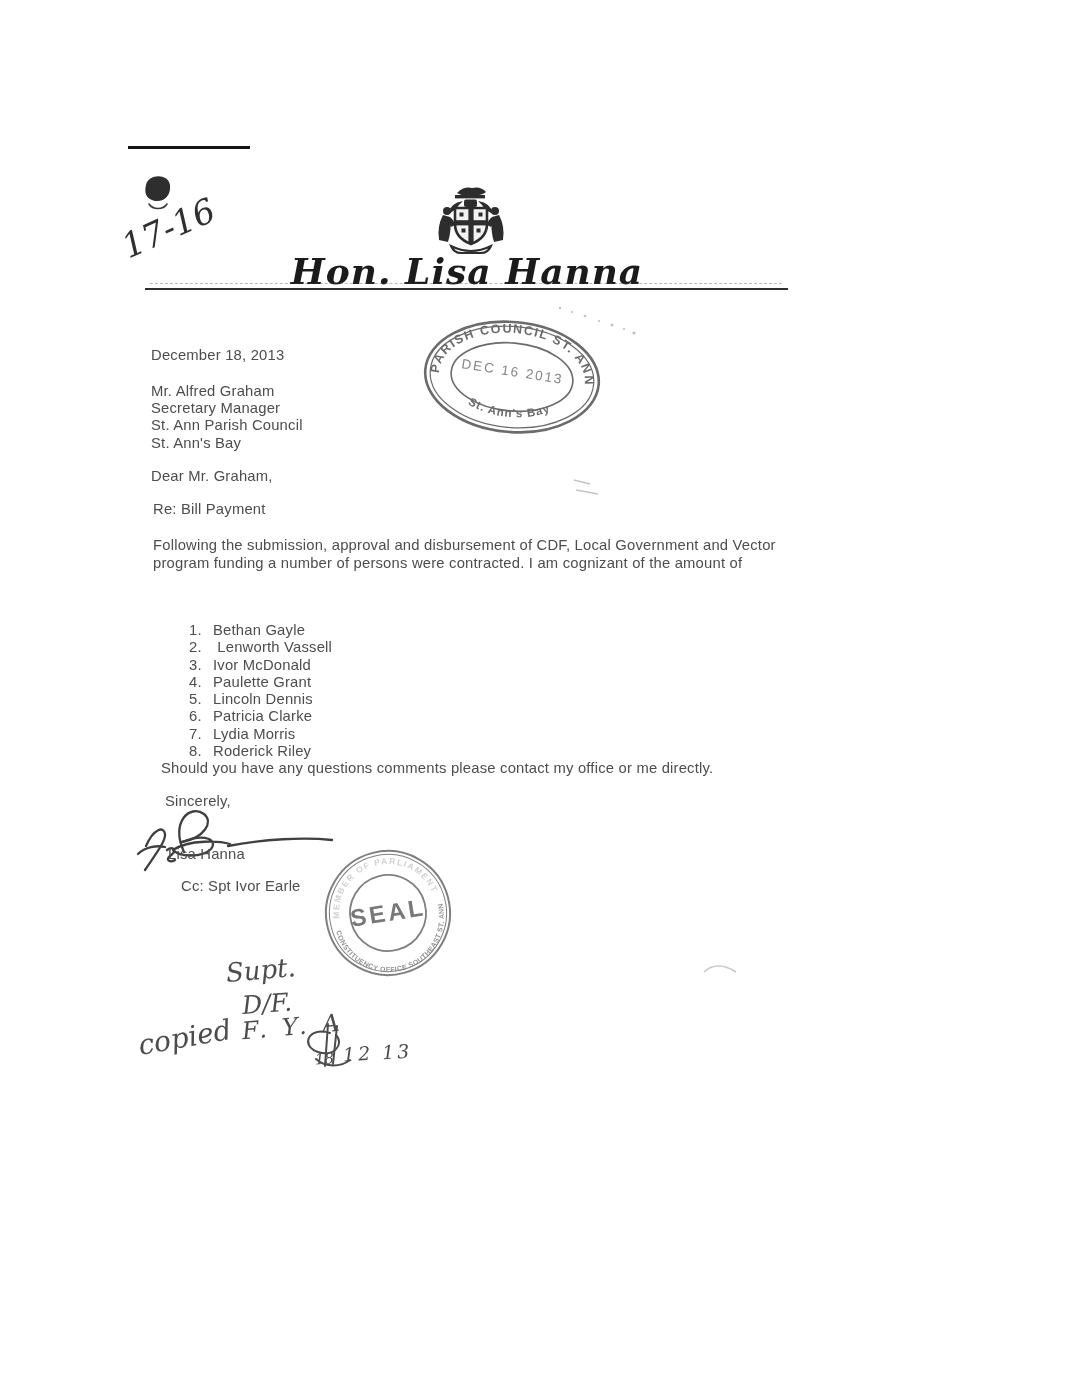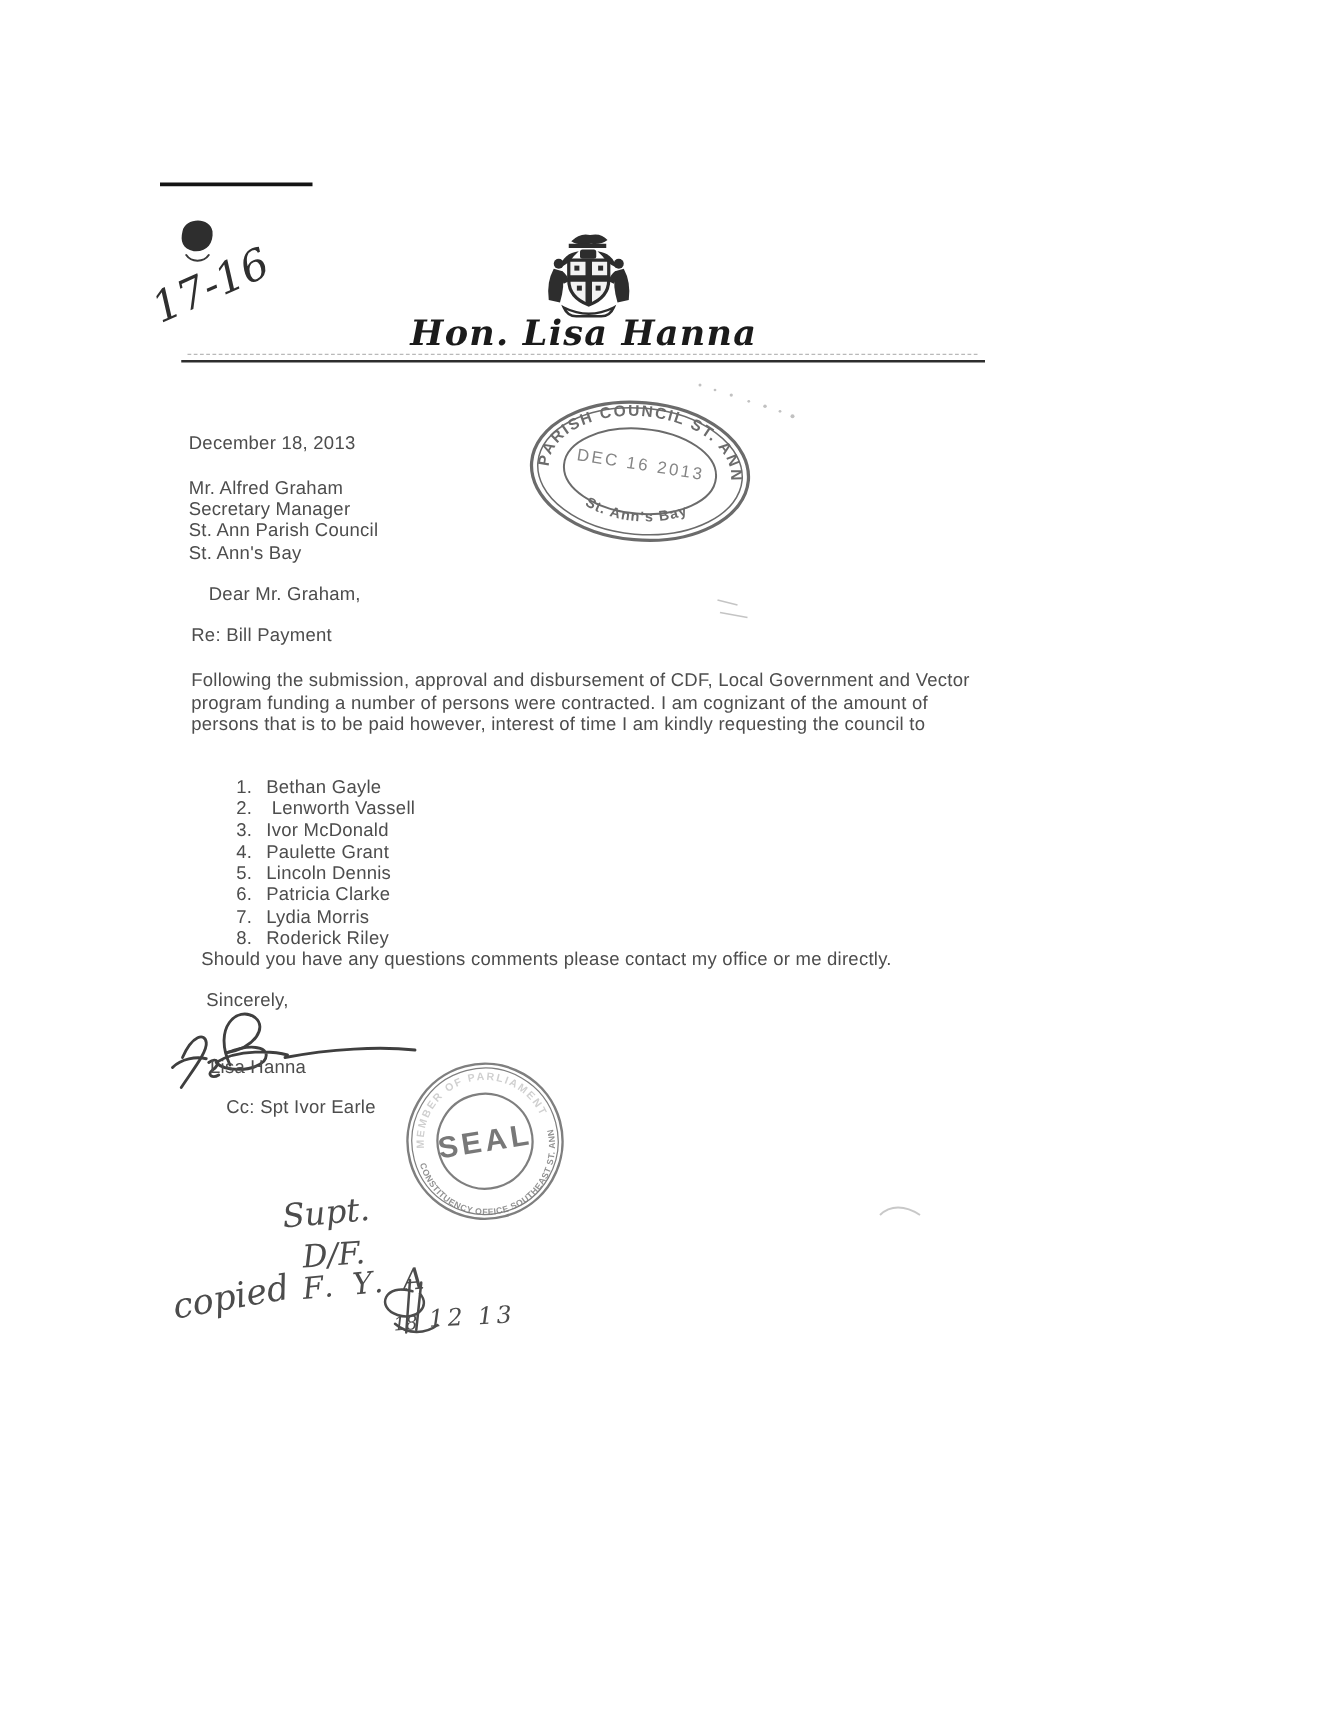--- a/index.html
+++ b/index.html
@@ -14,36 +14,36 @@
   }
   .abs{position:absolute;}
   
   .corner-rule{left:128px;top:146px;width:122px;height:3px;background:#141414;}
   
   .crest{left:426px;top:184px;}
   .mp-name{
     left:0;top:250px;width:934px;text-align:center;
     font-family:"DejaVu Serif","Liberation Serif",serif;
     font-style:italic;font-weight:bold;
-    font-size:28px;color:#1b1b1b;letter-spacing:1px;
+    font-size:36px;color:#1b1b1b;letter-spacing:1px;
   }
   .head-dashed{left:150px;top:283px;width:632px;border-top:1px dashed rgba(70,70,70,.38);}
   .head-rule{left:145px;top:288px;width:643px;height:2px;background:#2e2e2e;}
   .addr{
     left:145px;top:292px;width:643px;text-align:center;
     font-size:10px;color:#474747;line-height:11px;letter-spacing:.1px;
   }
   .addr .lnk{text-decoration:underline;}
   
   .rstamp{left:417px;top:314px;transform:rotate(5deg);opacity:.92;}
   
   .t{font-size:14.8px;line-height:17.2px;letter-spacing:.2px;color:#4d4d4d;}
   .date-line{left:151px;top:347px;}
   .recipient{left:151px;top:383px;}
-  .salutation{left:151px;top:468px;margin-left:16px;}
+  .salutation{left:151px;top:468px;}
   .subject{left:153px;top:501px;}
   .bodytext{left:153px;top:537px;width:660px;line-height:17.6px;}
   .list{left:189px;top:622px;line-height:17.3px;}
   .list .num{display:inline-block;width:24px;}
   .list .nm{white-space:pre-wrap;}
   .closing-note{left:161px;top:760px;}
   .valediction{left:165px;top:793px;}
   .sig-svg{left:132px;top:800px;}
   .signer{left:168px;top:846px;}
   .cc-line{left:181px;top:878px;text-align:center;}
@@ -150,21 +150,20 @@
     <div>St. Ann Parish Council</div>
     <div>St. Ann's Bay</div>
   </div>
 
   <div class="abs t salutation">Dear Mr. Graham,</div>
   <div class="abs t subject">Re: Bill Payment</div>
 
   <div class="abs t bodytext">
     <div>Following the submission, approval and disbursement of CDF, Local Government and Vector</div>
     <div>program funding a number of persons were contracted. I am cognizant of the amount of</div>
-    <div>persons that is to be paid however, interest of time I am kindly requesting the council to</div>
   </div>
 
   <div class="abs t list">
     <div><span class="num">1.</span><span class="nm">Bethan Gayle</span></div>
     <div><span class="num">2.</span><span class="nm"> Lenworth Vassell</span></div>
     <div><span class="num">3.</span><span class="nm">Ivor McDonald</span></div>
     <div><span class="num">4.</span><span class="nm">Paulette Grant</span></div>
     <div><span class="num">5.</span><span class="nm">Lincoln Dennis</span></div>
     <div><span class="num">6.</span><span class="nm">Patricia Clarke</span></div>
     <div><span class="num">7.</span><span class="nm">Lydia Morris</span></div>

